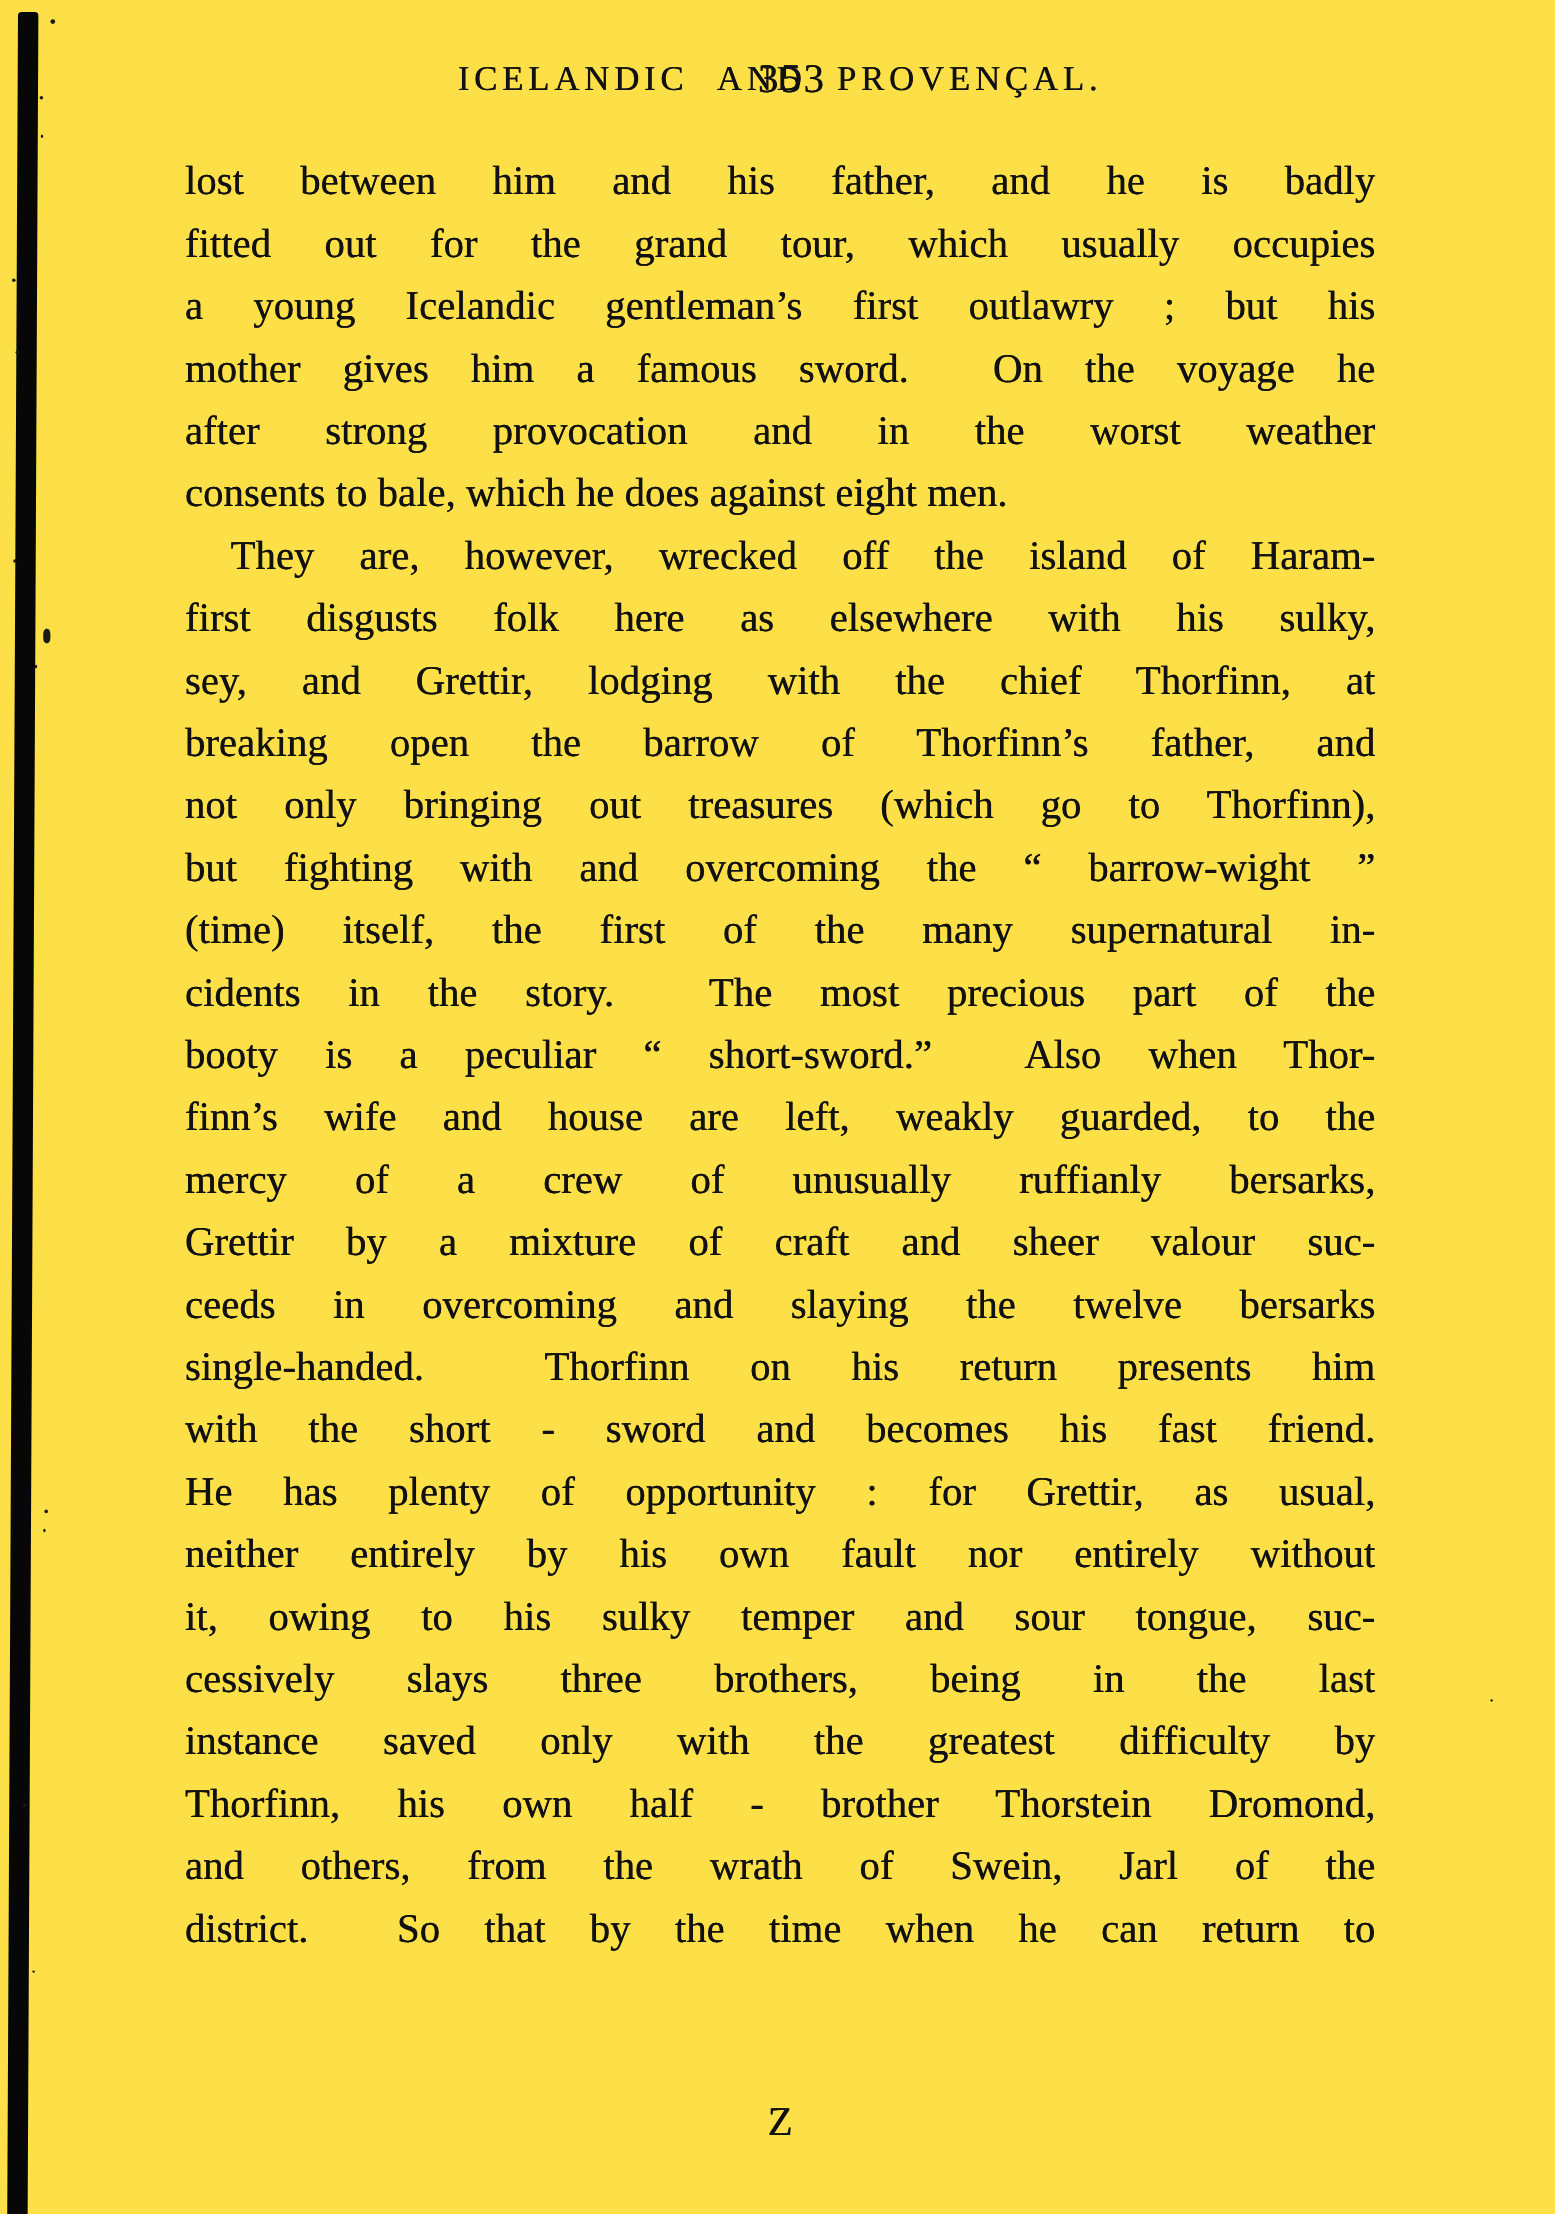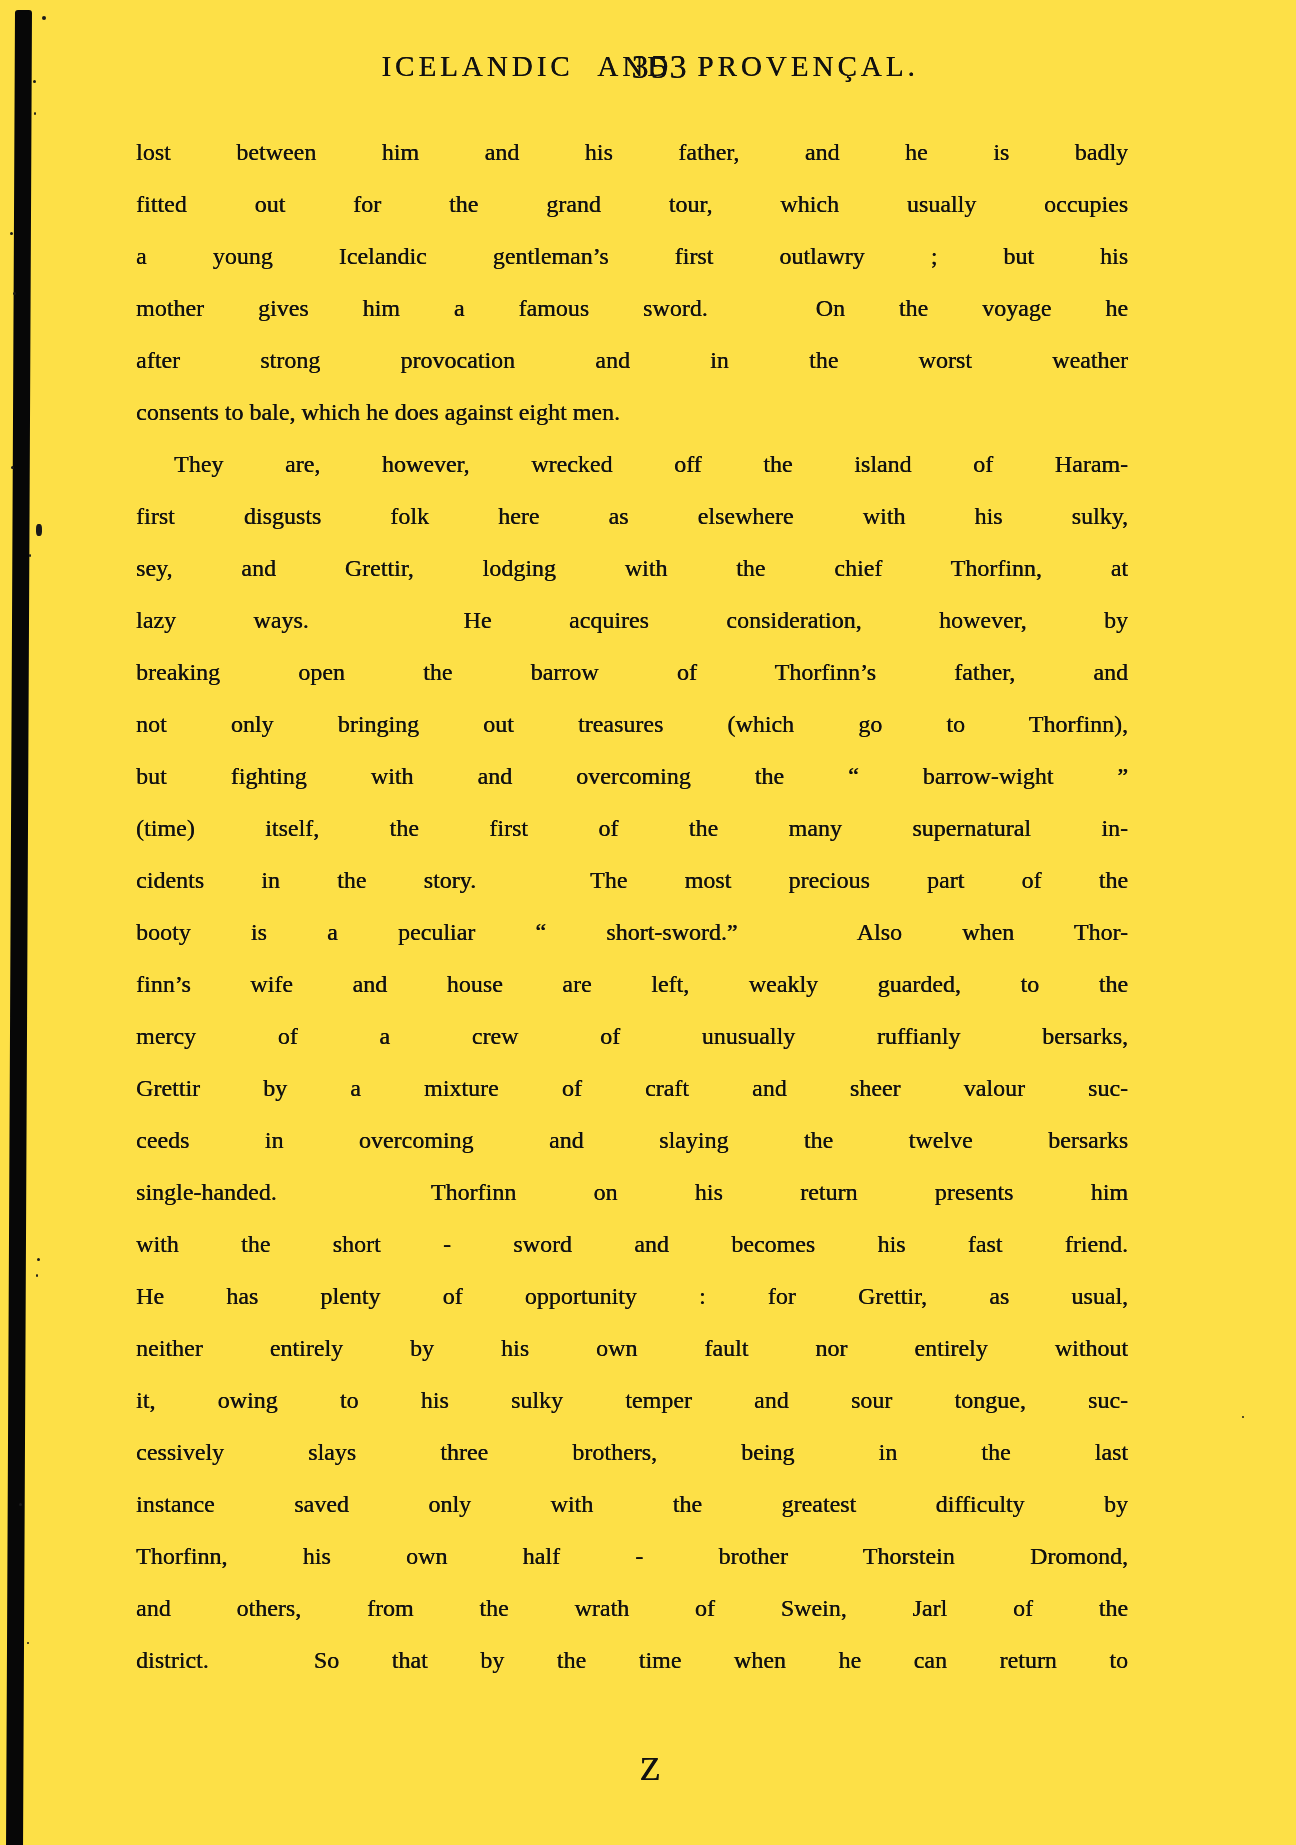--- a/index.html
+++ b/index.html
@@ -55,24 +55,24 @@
     left: 164px;
     width: 992px;
     text-align: center;
     font-size: 34px;
     letter-spacing: 2px;
     text-shadow: 0.3px 0 0 currentColor;
   }
 
   .text-block {
     position: absolute;
-    left: 136px;
+    left: 154px;
     top: 126px;
     width: 992px;
-    font-size: 24px;
+    font-size: 34px;
     line-height: 52px;
     text-shadow: 0.35px 0 0 currentColor;
   }
   .line {
     height: 52px;
     overflow: hidden;
     text-align: justify;
     text-align-last: justify;
     white-space: normal;
   }
@@ -120,21 +120,20 @@
   <div class="text-block">
       <div class="line">lost between him and his father, and he is badly</div>
       <div class="line">fitted out for the grand tour, which usually occupies</div>
       <div class="line">a young Icelandic gentleman’s first outlawry&nbsp;; but his</div>
       <div class="line">mother gives him a famous sword.&nbsp; On the voyage he</div>
       <div class="line">after strong provocation and in the worst weather</div>
       <div class="line nojustify">consents to bale, which he does against eight men.</div>
       <div class="line indent">They are, however, wrecked off the island of Haram-</div>
       <div class="line">first disgusts folk here as elsewhere with his sulky,</div>
       <div class="line">sey, and Grettir, lodging with the chief Thorfinn, at</div>
-      <div class="line">lazy ways.&nbsp; He acquires consideration, however, by</div>
       <div class="line">breaking open the barrow of Thorfinn’s father, and</div>
       <div class="line">not only bringing out treasures (which go to Thorfinn),</div>
       <div class="line">but fighting with and overcoming the “&nbsp;barrow-wight&nbsp;”</div>
       <div class="line">(time) itself, the first of the many supernatural in-</div>
       <div class="line">cidents in the story.&nbsp; The most precious part of the</div>
       <div class="line">booty is a peculiar “&nbsp;short-sword.”&nbsp; Also when Thor-</div>
       <div class="line">finn’s wife and house are left, weakly guarded, to the</div>
       <div class="line">mercy of a crew of unusually ruffianly bersarks,</div>
       <div class="line">Grettir by a mixture of craft and sheer valour suc-</div>
       <div class="line">ceeds in overcoming and slaying the twelve bersarks</div>

